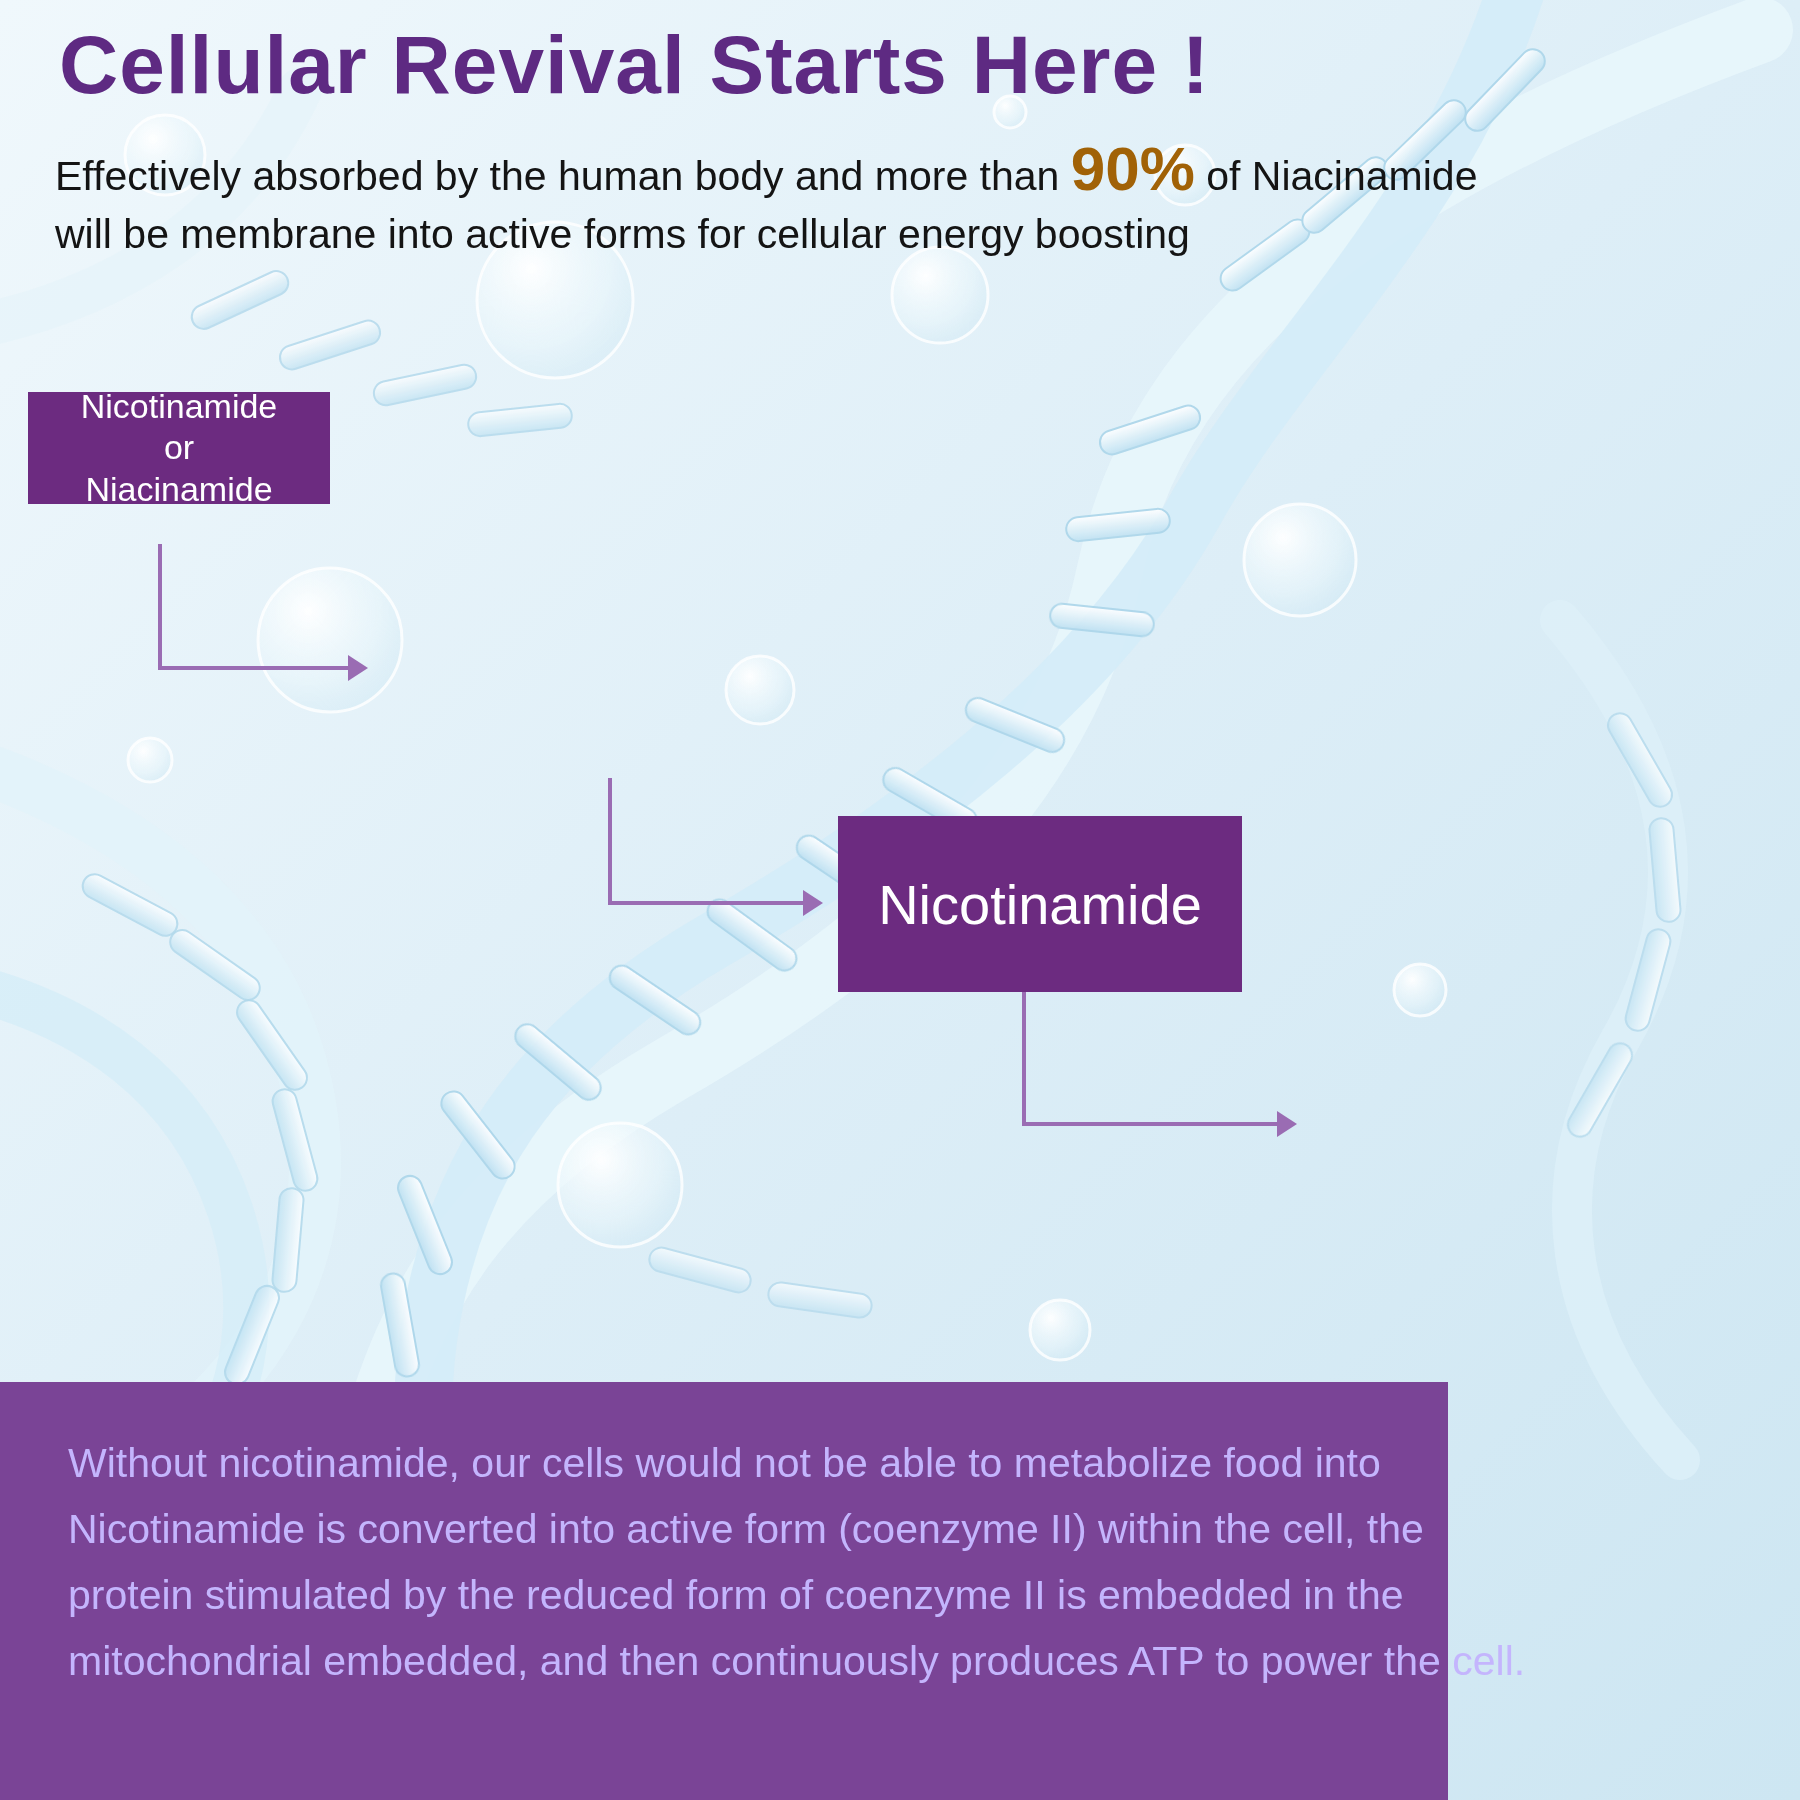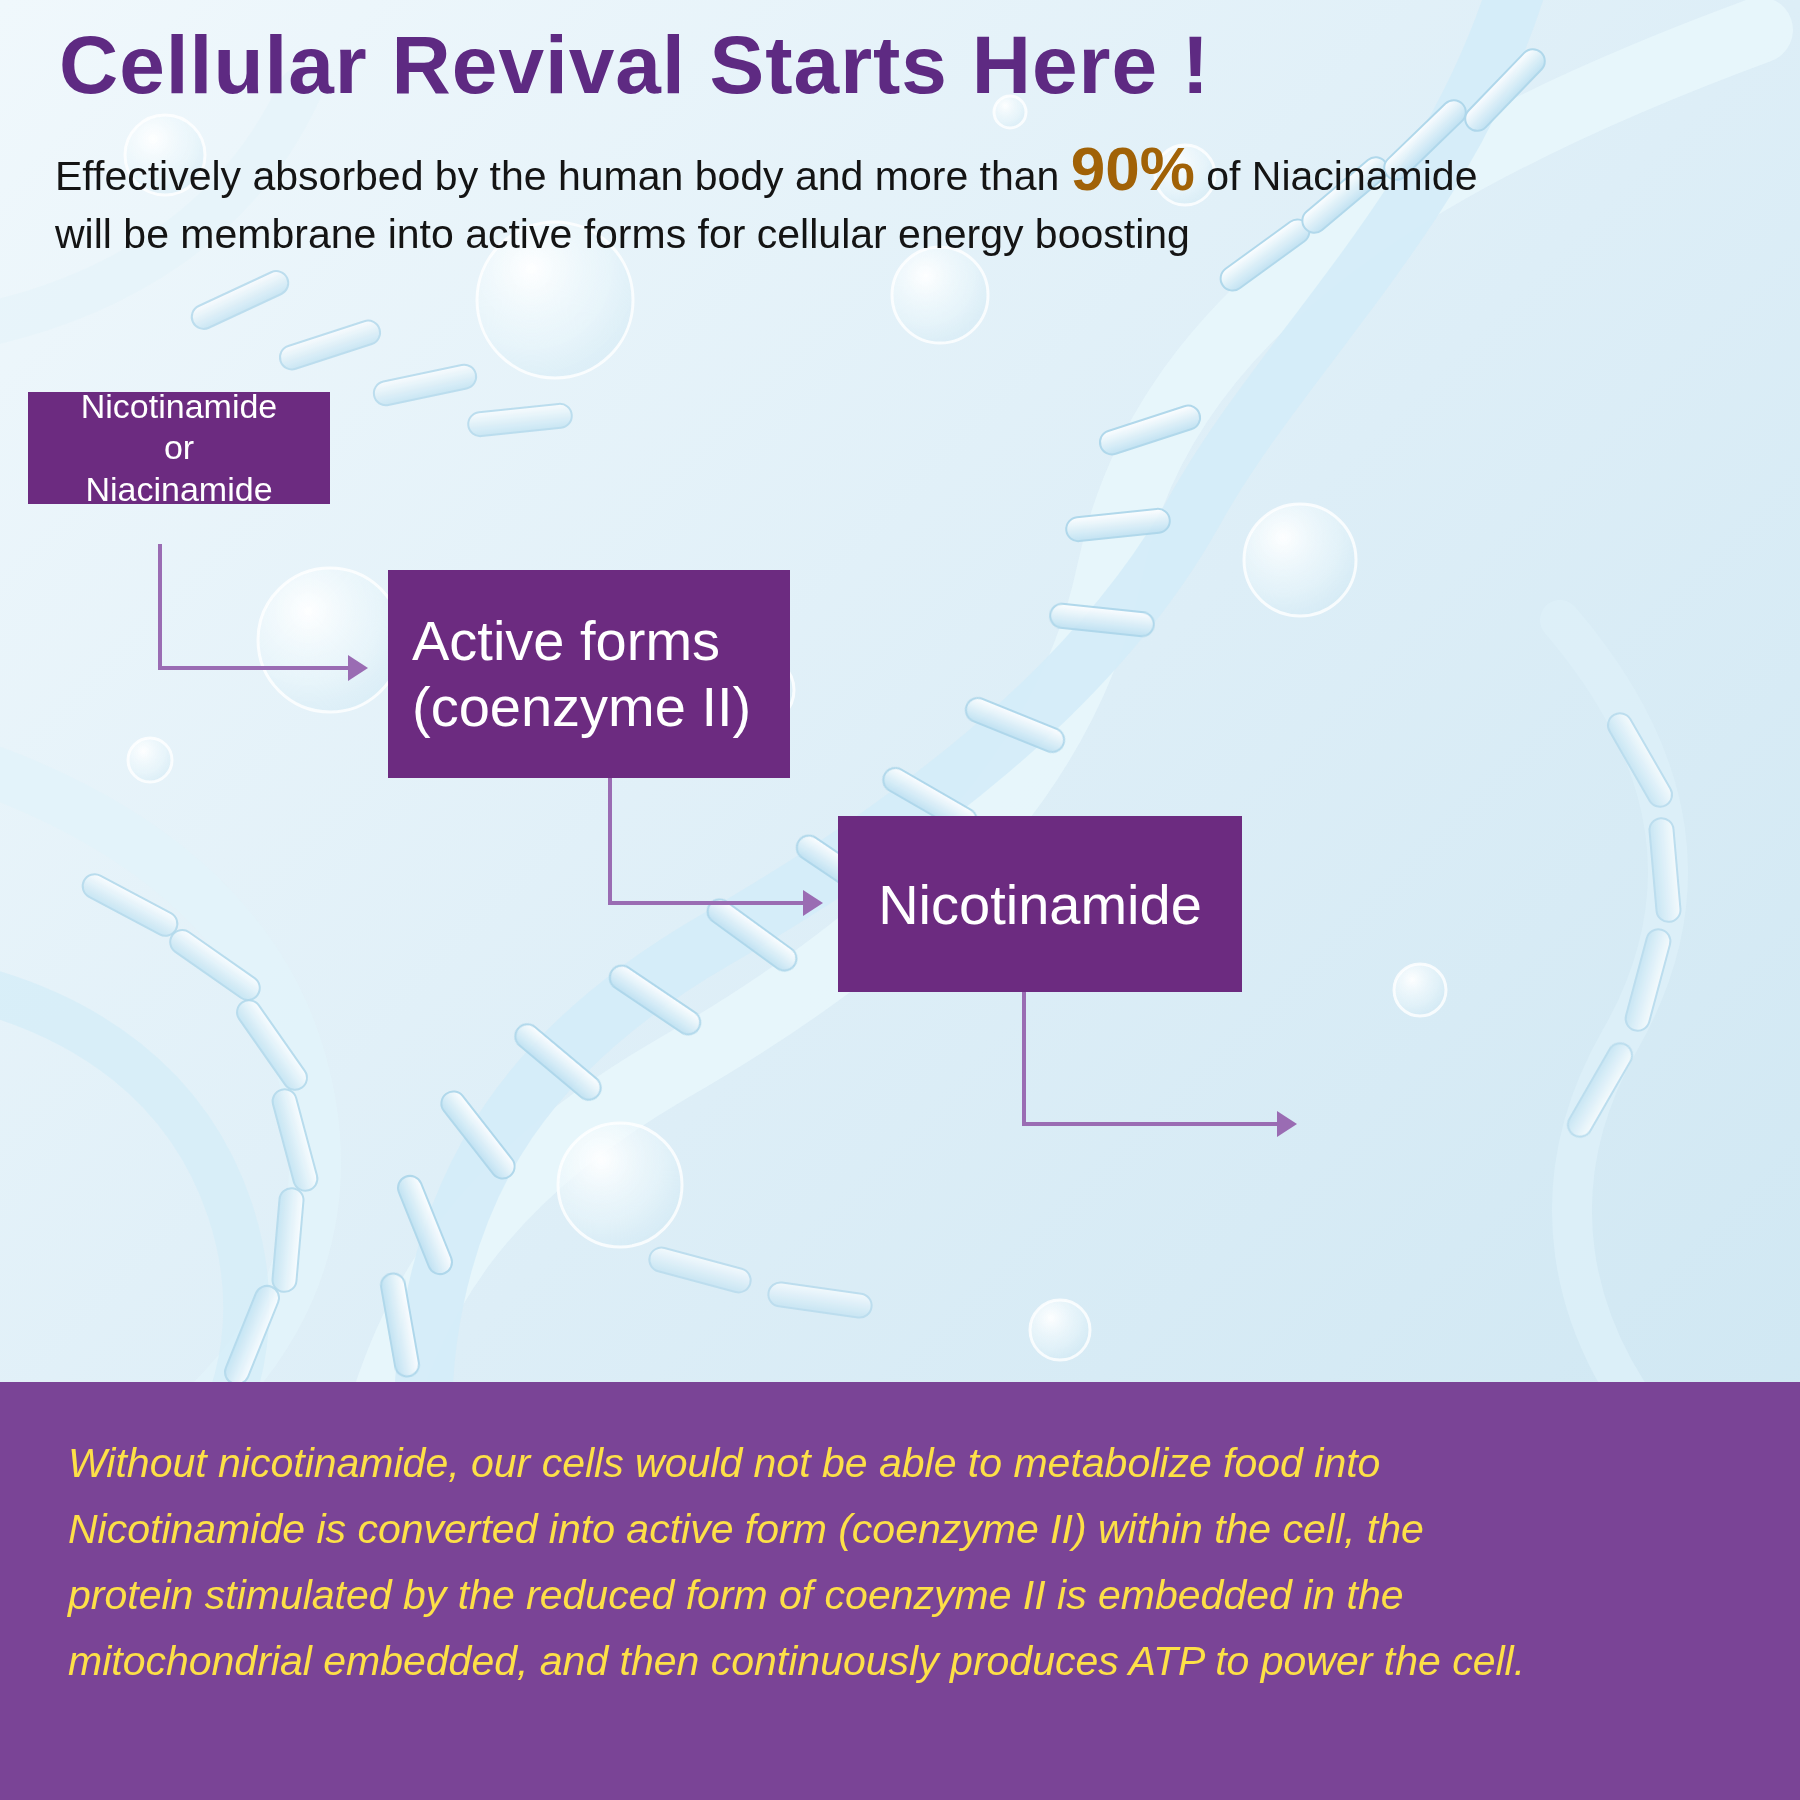--- a/index.html
+++ b/index.html
@@ -34,24 +34,23 @@
 
   .arrow-v{position:absolute;width:4px;background:#9a6cb3;}
   .arrow-h{position:absolute;height:4px;background:#9a6cb3;}
   .arrow-head{
     position:absolute;width:0;height:0;
     border-top:13px solid transparent;border-bottom:13px solid transparent;
     border-left:20px solid #9a6cb3;
   }
 
   .footer{
-    position:absolute;left:0;top:1382px;width:1800px;height:418px;
-    background:#7a4496;color:#fde047;box-sizing:border-box;
+    position:absolute;left:0;top:1382px;width:1448px;height:418px;
+    background:#7a4496;color:#c4b5fd;box-sizing:border-box;
     padding:48px 60px 0 68px;
-    font-style:italic;
   }
   .footer .line{
     font-size:41px;line-height:66px;white-space:nowrap;
   }
 </style>
 </head>
 <body>
 
 <div class="stage">
 
@@ -140,24 +139,20 @@
 
   <h1 class="title">Cellular Revival Starts Here !</h1>
   <p class="subtitle"><span>Effectively absorbed by the human body and more than </span><span class="pct">90%</span><span> of Niacinamide</span><br><span>will be membrane into active forms for cellular energy boosting</span></p>
 
   <div class="box box1">
     <div>Nicotinamide</div>
     <div>or</div>
     <div>Niacinamide</div>
   </div>
 
-  <div class="box box2">
-    <div>Active forms</div>
-    <div>(coenzyme II)</div>
-  </div>
 
   <div class="box box3">
     <div>Nicotinamide</div>
   </div>
 
 
   <div>
     <div class="arrow-v" style="left:158px;top:544px;height:126px;"></div>
     <div class="arrow-h" style="left:158px;top:666px;width:190px;"></div>
     <div class="arrow-head" style="left:348px;top:655px;"></div>

